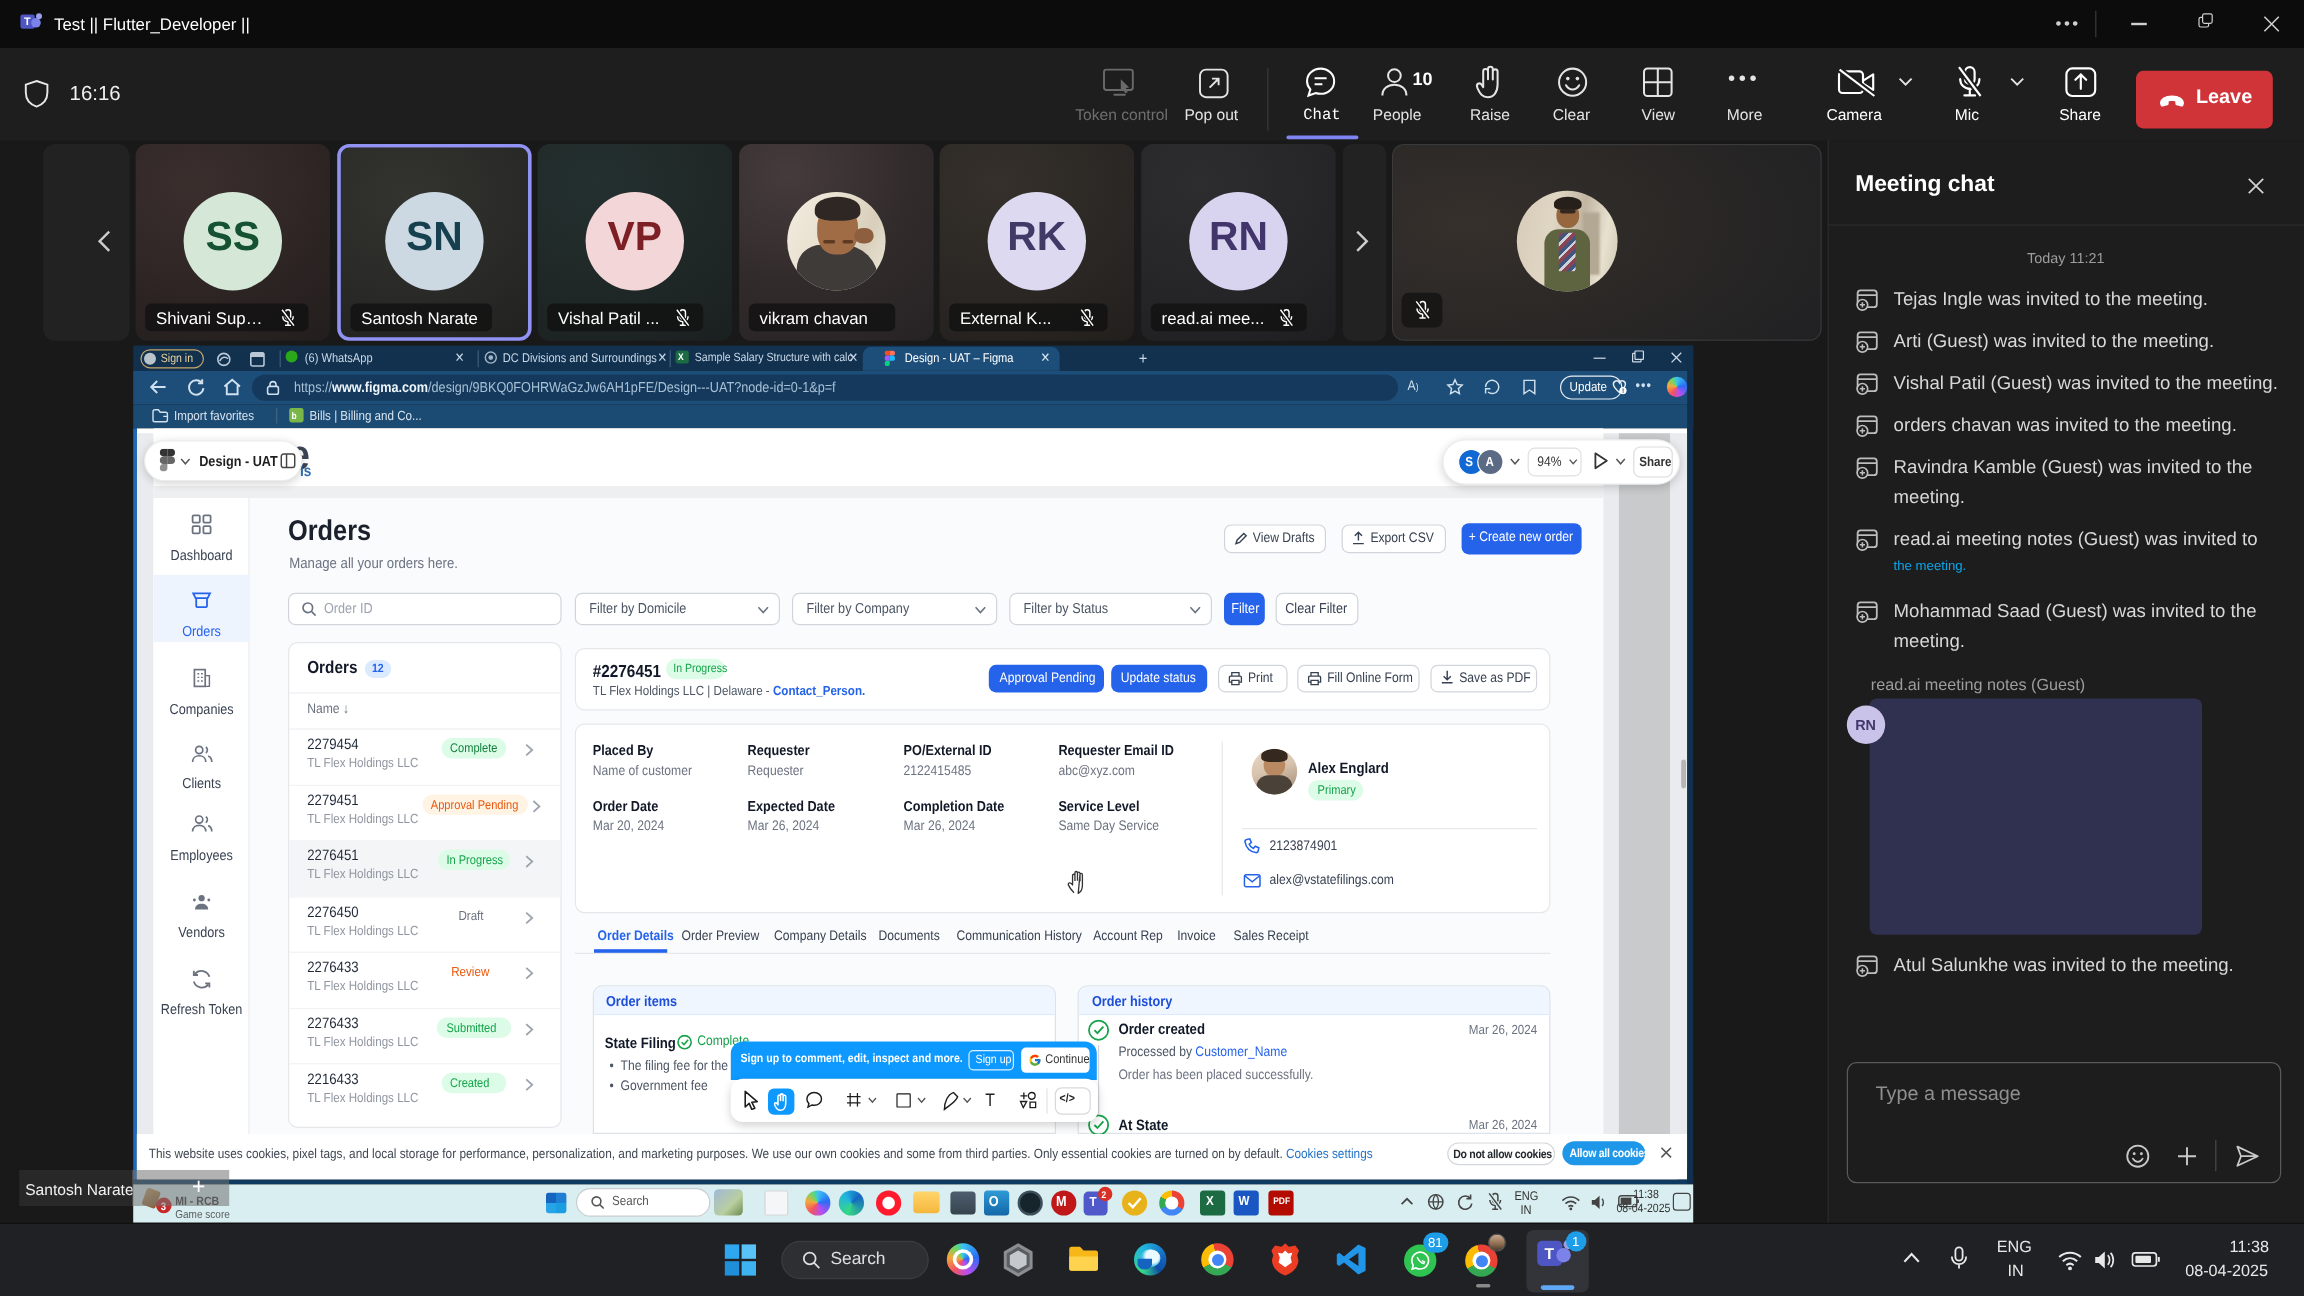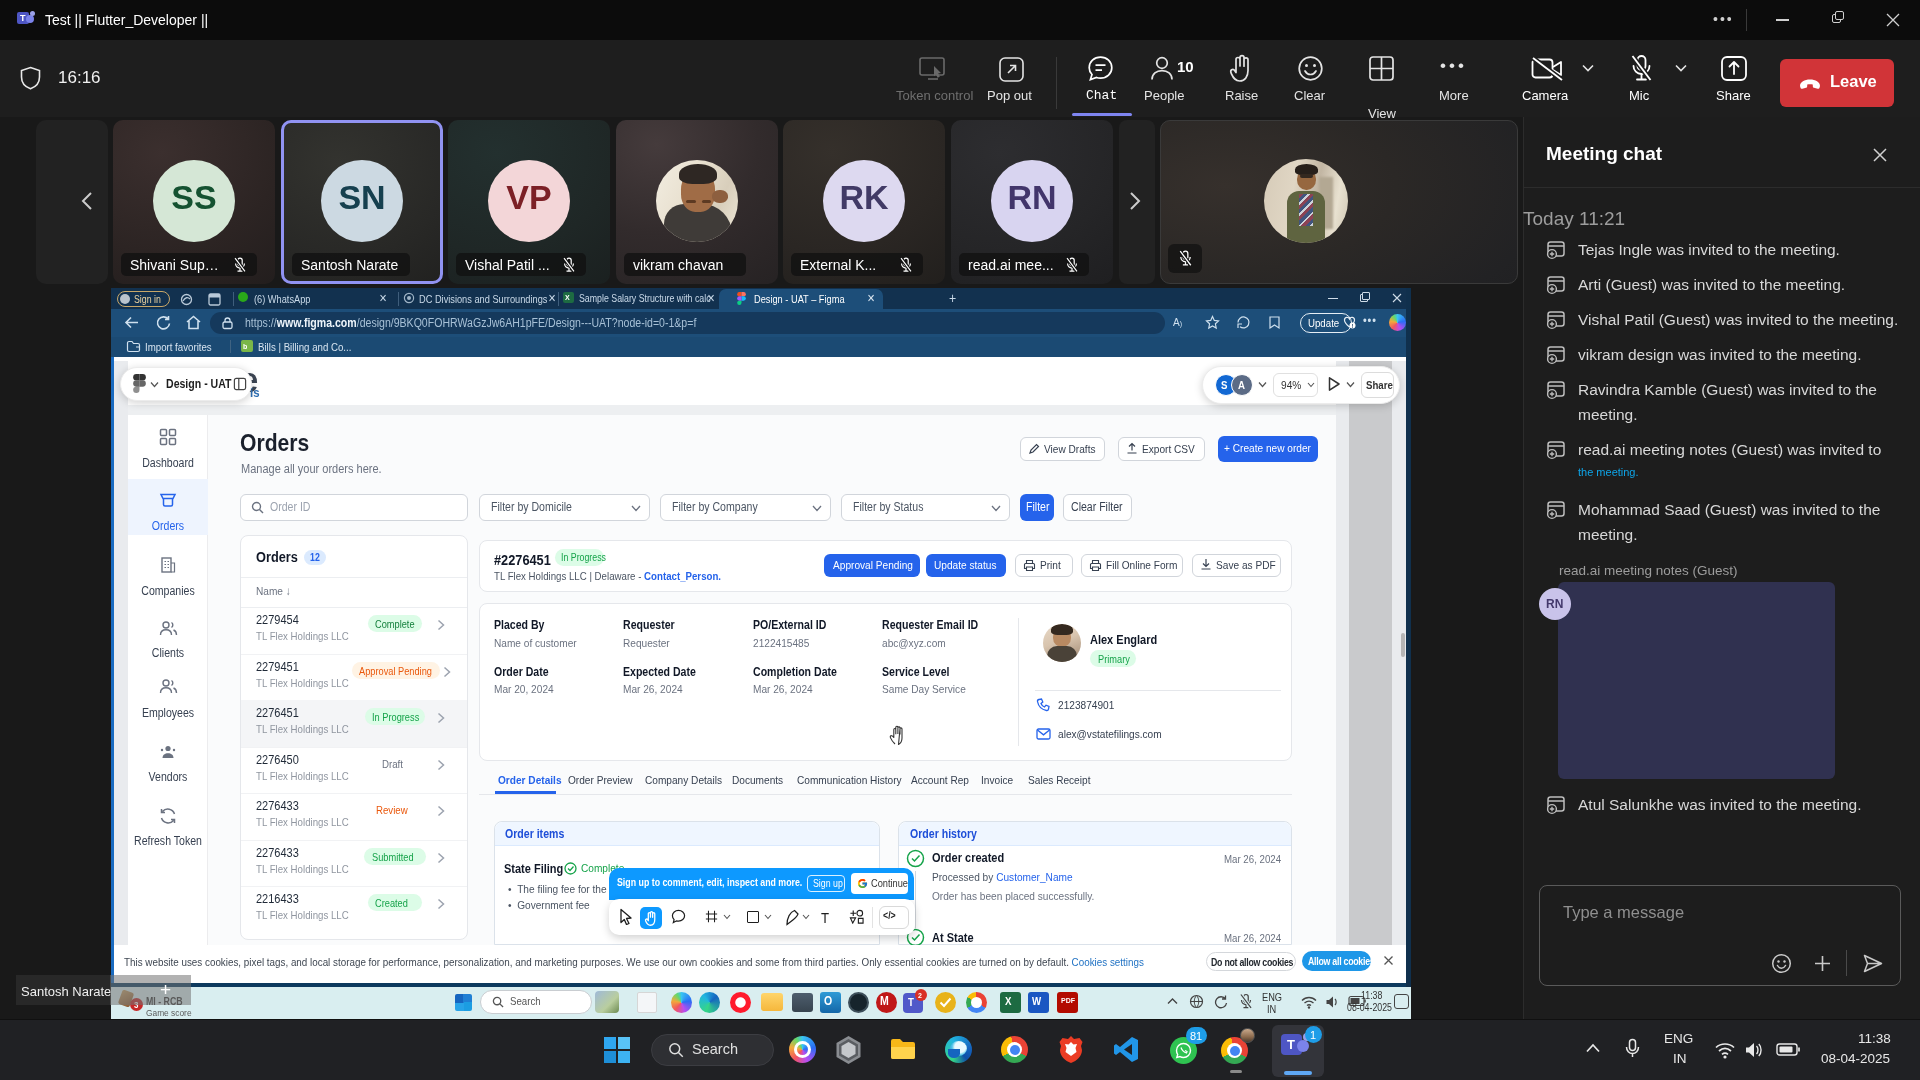--- a/index.html
+++ b/index.html
@@ -74,21 +74,21 @@
       <circle cx="9.5" cy="10.5" r="1.5" fill="#e4e4e4"></circle>
       <circle cx="17.5" cy="10.5" r="1.5" fill="#e4e4e4"></circle>
       <path d="M8 16 C9.3 18.3 11.2 19.5 13.5 19.5 C15.8 19.5 17.7 18.3 19 16" fill="none" stroke="#e4e4e4" stroke-width="1.7" stroke-linecap="round"></path>
     </svg>
   <div class="abs txt" style="left:1294px;top:88px;font-size:13px;color:#e4e4e4;">Clear</div>
 
   <svg class="abs" style="left:1368px;top:55px;" width="27" height="27" viewBox="0 0 27 27">
       <rect x="2" y="2" width="23" height="23" rx="3" fill="none" stroke="#e4e4e4" stroke-width="1.7"></rect>
       <path d="M13.5 2 V25 M2 13.5 H25" stroke="#e4e4e4" stroke-width="1.7"></path>
     </svg>
-  <div class="abs txt" style="left:1368px;top:88px;font-size:13px;color:#e4e4e4;margin-top:18px;">View</div>
+  <div class="abs txt" style="left:1368px;top:88px;font-size:13px;color:#e4e4e4;">View</div>
 
   <div class="abs txt" style="left:1440px;top:56px;color:#e4e4e4;font-size:17px;letter-spacing:3px;">•••</div>
   <div class="abs txt" style="left:1439px;top:88px;font-size:13px;color:#e4e4e4;">More</div>
 
   <svg class="abs" style="left:1531px;top:57px;" width="34" height="25" viewBox="0 0 34 25">
       <rect x="1.5" y="2.5" width="20" height="18" rx="3" fill="none" stroke="#ffffff" stroke-width="1.8"></rect>
       <path d="M22 10 L30 5 V18 L22 13" fill="none" stroke="#ffffff" stroke-width="1.8" stroke-linejoin="round"></path>
       <path d="M2 1 L31 23" stroke="#1e1e1e" stroke-width="5"></path>
       <path d="M2 1 L31 23" stroke="#ffffff" stroke-width="1.8"></path>
     </svg>
@@ -774,21 +774,21 @@
   <div class="abs txt" style="left:21px;top:984px;font-size:13px;color:#f0f0f0;">Santosh Narate</div>
   <div class="abs" style="left:110px;top:975px;width:81px;height:30px;background:rgba(115,115,115,0.55);"></div>
   <div class="abs txt" style="left:160px;top:979px;font-size:19px;color:#ffffff;font-weight:300;">+</div>
 
   <div class="abs" style="left:1523px;top:117px;width:397px;height:904px;background:#1d1d1d;border-left:1px solid #2c2c2c;"></div>
   <div class="abs txt" style="left:1546px;top:143px;font-size:19px;font-weight:bold;color:#ffffff;">Meeting chat</div>
   <svg class="abs" style="left:1872px;top:147px;" width="16" height="16" viewBox="0 0 16 16">
       <path d="M2 2 L14 14 M14 2 L2 14" stroke="#d0d0d0" stroke-width="1.5"></path>
     </svg>
   <div class="abs" style="left:1523px;top:187px;width:397px;height:1px;background:#2c2c2c;"></div>
-  <div class="abs txt" style="left:1523px;top:208px;width:397px;font-size:19px;color:#9d9d9d;">Today 11:21</div>
+  <div class="abs txt" style="left:1523px;top:208px;width:397px;text-align:center;font-size:12px;color:#9d9d9d;">Today 11:21</div>
 
   <svg class="abs" style="left:1546px;top:239px;" width="21" height="21" viewBox="0 0 21 21">
       <rect x="2" y="3" width="16" height="14" rx="2.5" fill="none" stroke="#bdbdbd" stroke-width="1.5"></rect>
       <path d="M2 7 h16" stroke="#bdbdbd" stroke-width="1.5"></path>
       <circle cx="6" cy="15" r="4.4" fill="#1d1d1d" stroke="#bdbdbd" stroke-width="1.4"></circle>
       <path d="M6 12.8 v4.4 M3.8 15 h4.4" stroke="#bdbdbd" stroke-width="1.3"></path>
     </svg>
   <div class="abs txt" style="left:1578px;top:241px;font-size:15.5px;color:#d8d8d8;">Tejas Ingle was invited to the meeting.</div>
   <svg class="abs" style="left:1546px;top:274px;" width="21" height="21" viewBox="0 0 21 21">
       <rect x="2" y="3" width="16" height="14" rx="2.5" fill="none" stroke="#bdbdbd" stroke-width="1.5"></rect>
@@ -803,21 +803,21 @@
       <circle cx="6" cy="15" r="4.4" fill="#1d1d1d" stroke="#bdbdbd" stroke-width="1.4"></circle>
       <path d="M6 12.8 v4.4 M3.8 15 h4.4" stroke="#bdbdbd" stroke-width="1.3"></path>
     </svg>
   <div class="abs txt" style="left:1578px;top:311px;font-size:15.5px;color:#d8d8d8;">Vishal Patil (Guest) was invited to the meeting.</div>
   <svg class="abs" style="left:1546px;top:344px;" width="21" height="21" viewBox="0 0 21 21">
       <rect x="2" y="3" width="16" height="14" rx="2.5" fill="none" stroke="#bdbdbd" stroke-width="1.5"></rect>
       <path d="M2 7 h16" stroke="#bdbdbd" stroke-width="1.5"></path>
       <circle cx="6" cy="15" r="4.4" fill="#1d1d1d" stroke="#bdbdbd" stroke-width="1.4"></circle>
       <path d="M6 12.8 v4.4 M3.8 15 h4.4" stroke="#bdbdbd" stroke-width="1.3"></path>
     </svg>
-  <div class="abs txt" style="left:1578px;top:346px;font-size:15.5px;color:#d8d8d8;">vikram design was invited to the meeting.</div>
+  <div class="abs txt" style="left:1578px;top:346px;font-size:15.5px;color:#d8d8d8;">orders chavan was invited to the meeting.</div>
   <svg class="abs" style="left:1546px;top:379px;" width="21" height="21" viewBox="0 0 21 21">
       <rect x="2" y="3" width="16" height="14" rx="2.5" fill="none" stroke="#bdbdbd" stroke-width="1.5"></rect>
       <path d="M2 7 h16" stroke="#bdbdbd" stroke-width="1.5"></path>
       <circle cx="6" cy="15" r="4.4" fill="#1d1d1d" stroke="#bdbdbd" stroke-width="1.4"></circle>
       <path d="M6 12.8 v4.4 M3.8 15 h4.4" stroke="#bdbdbd" stroke-width="1.3"></path>
     </svg>
   <div class="abs txt" style="left:1578px;top:381px;font-size:15.5px;color:#d8d8d8;">Ravindra Kamble (Guest) was invited to the</div>
   <div class="abs txt" style="left:1578px;top:406px;font-size:15.5px;color:#d8d8d8;">meeting.</div>
   <svg class="abs" style="left:1546px;top:439px;" width="21" height="21" viewBox="0 0 21 21">
       <rect x="2" y="3" width="16" height="14" rx="2.5" fill="none" stroke="#bdbdbd" stroke-width="1.5"></rect>

